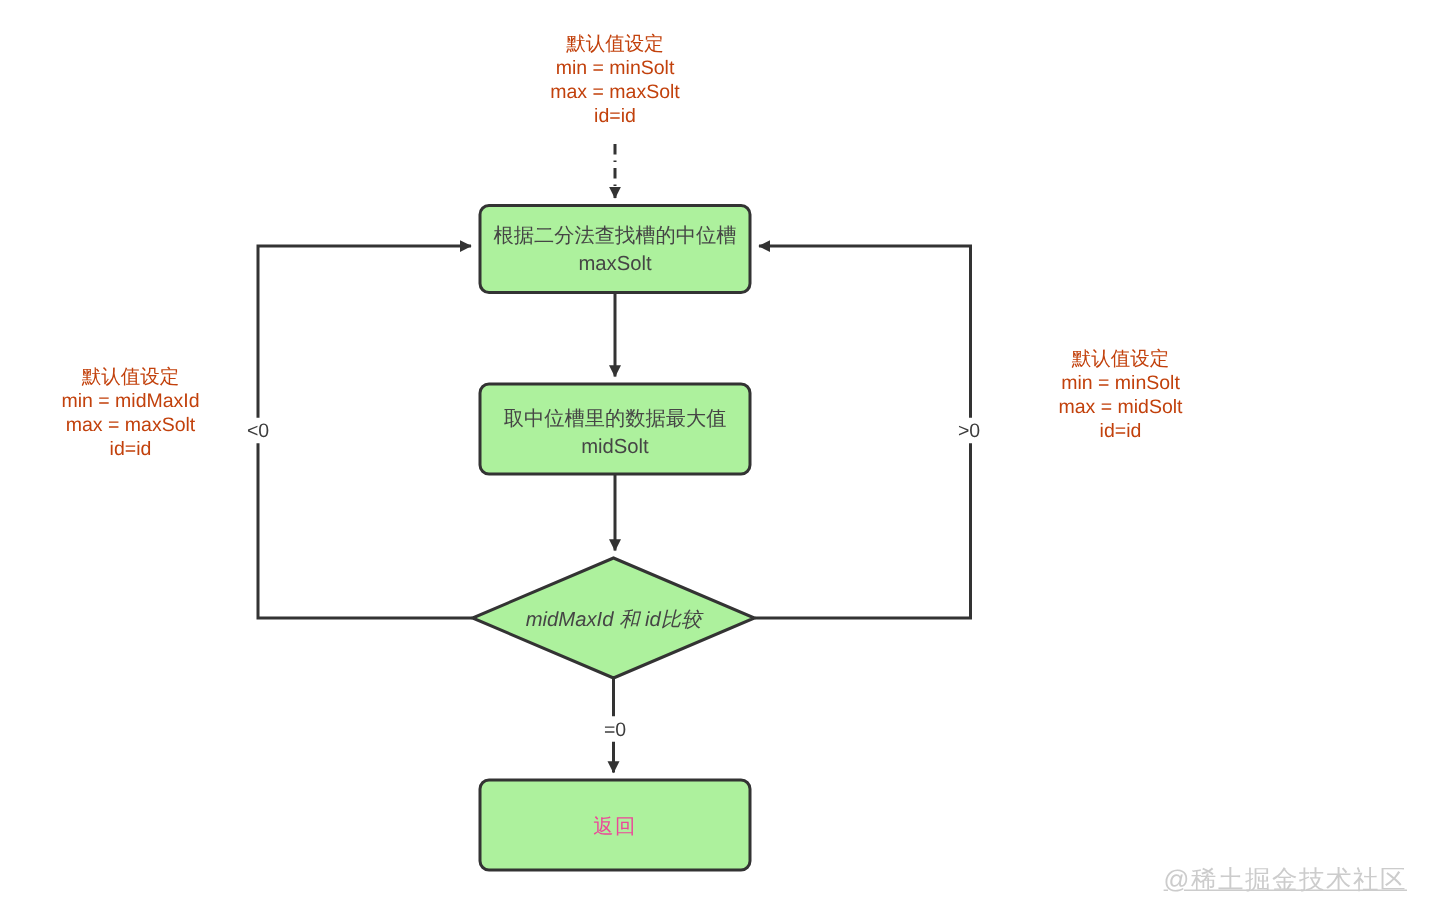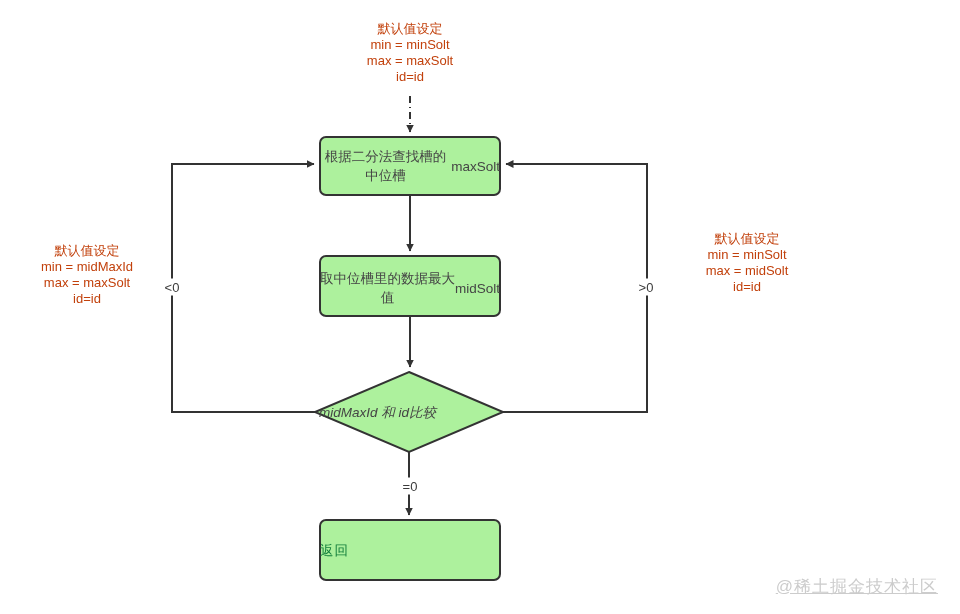--- a/index.html
+++ b/index.html
@@ -20,29 +20,29 @@
     font-size: 13px;
     line-height: 16px;
     text-align: center;
     white-space: nowrap;
   }
   .annotation div { line-height: 16px; }
 
   .node-label {
     position: absolute;
     display: flex;
-    flex-direction: row;
+    flex-direction: column;
     align-items: center;
-    justify-content: flex-start;
+    justify-content: center;
     text-align: center;
     color: #454545;
     font-size: 13.5px;
     line-height: 19px;
   }
-  .node-label.return-label { color: #15803d; letter-spacing: 1px; }
+  .node-label.return-label { color: #ec4899; letter-spacing: 1px; }
 
   .edge-label {
     position: absolute;
     transform: translate(-50%, -50%);
     background: #ffffff;
     color: #3c3c3c;
     font-size: 13px;
     padding: 1px 2px;
     text-align: center;
   }

